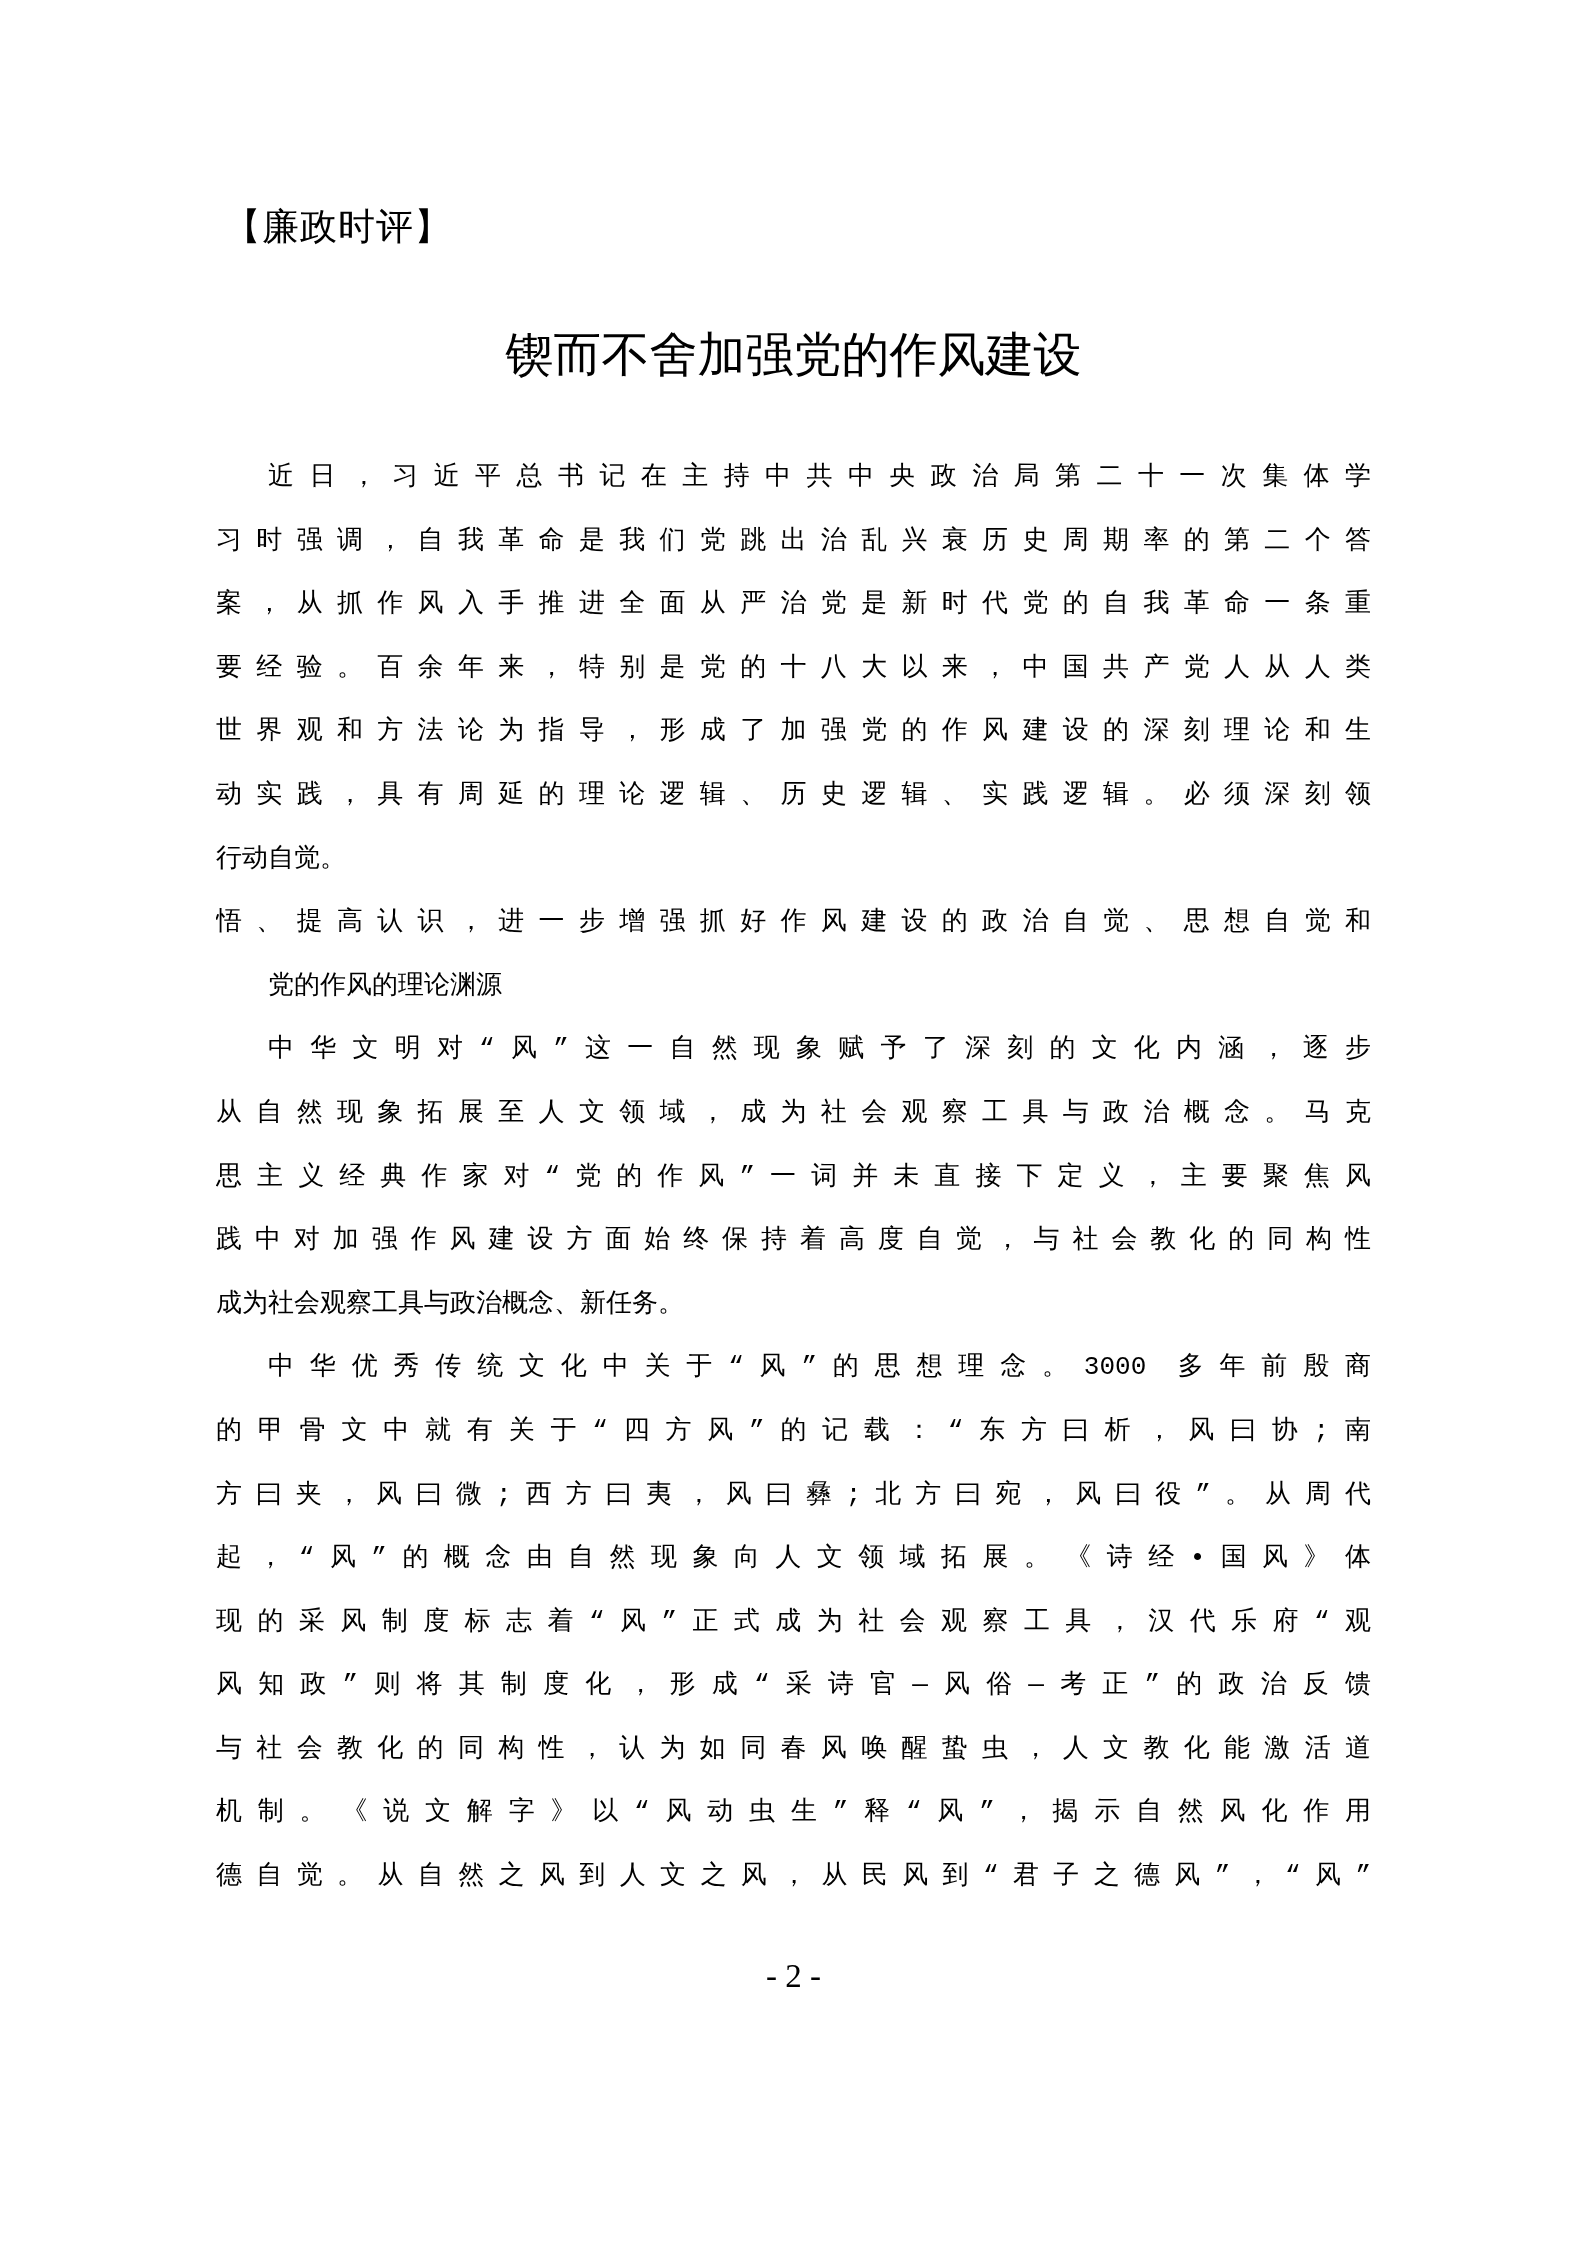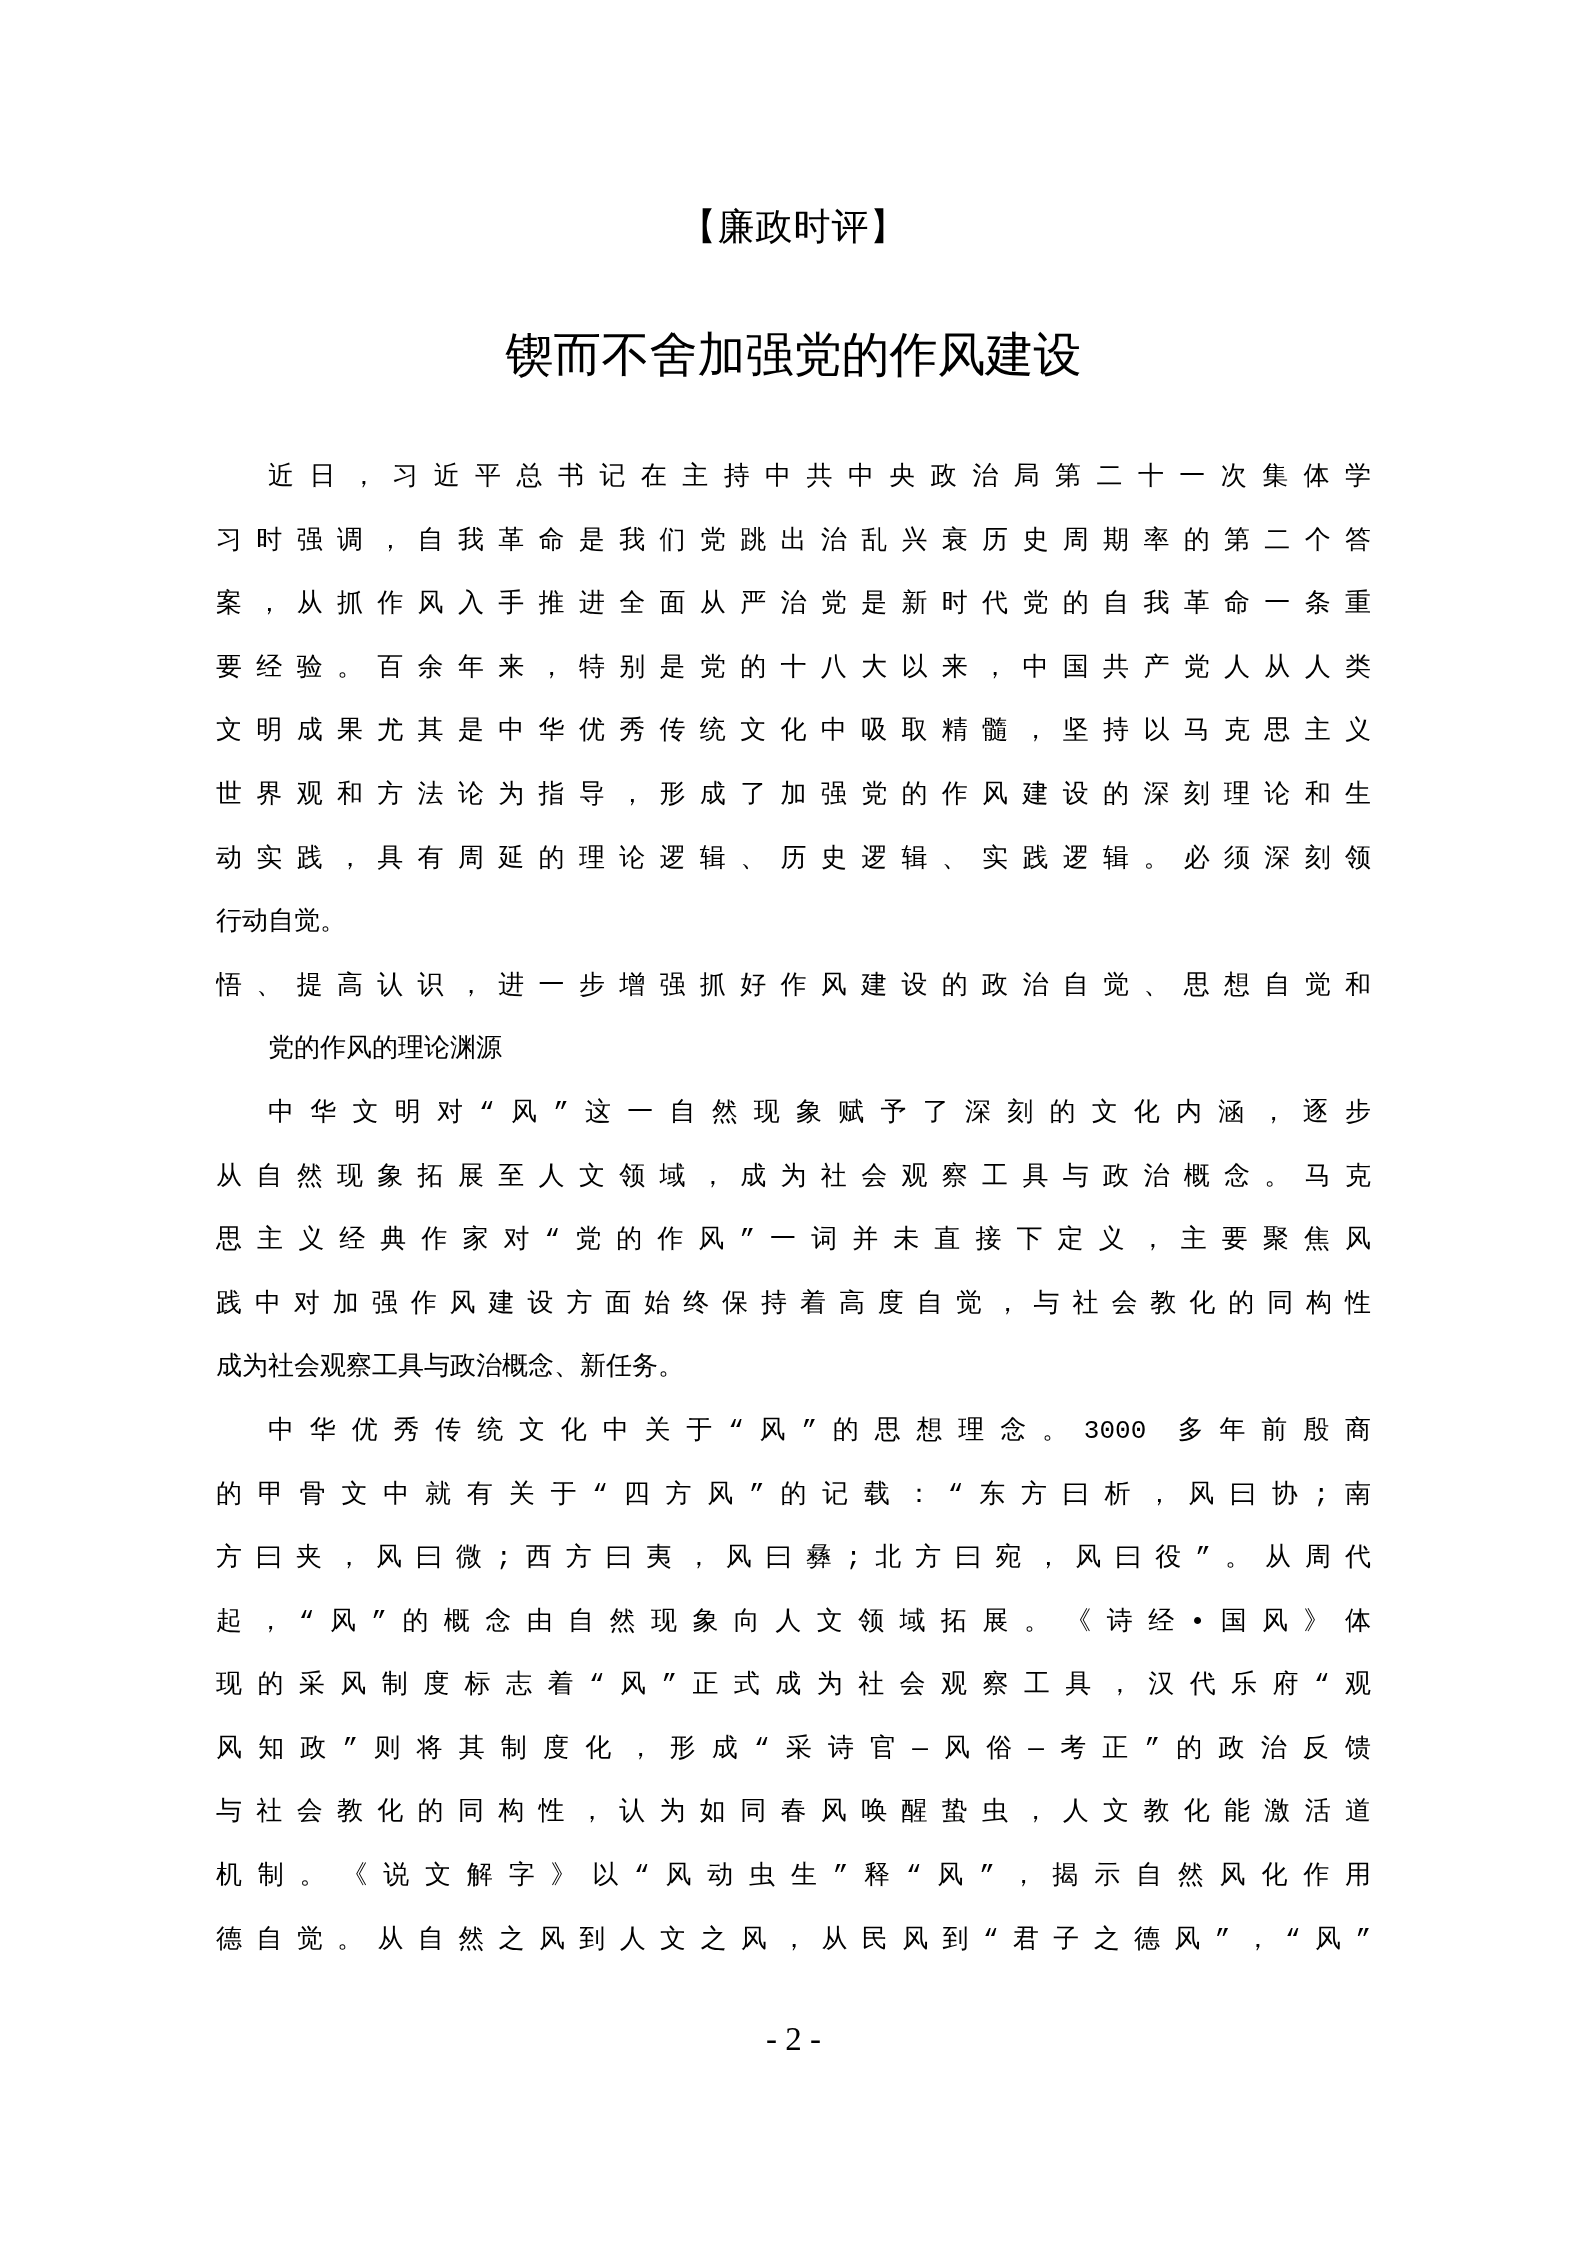--- a/index.html
+++ b/index.html
@@ -17,22 +17,23 @@
     overflow: hidden;
   }
   .content {
     margin: 0 216px;
   }
   .section-label {
     margin-top: 202px;
     font-size: 37px;
     line-height: 50px;
     letter-spacing: 1px;
-    text-align: center;
+    text-align: left;
     white-space: nowrap;
+    margin-left: 8px;
   }
   .doc-title {
     margin: 74px 0 0 0;
     font-size: 48px;
     line-height: 58px;
     font-weight: normal;
     text-align: center;
     white-space: nowrap;
   }
   .body-text {
@@ -70,21 +71,20 @@
 
     <div class="section-label">【廉政时评】</div>
 
     <h1 class="doc-title">锲而不舍加强党的作风建设</h1>
 
     <div class="body-text">
       <div class="line indent">近日，习近平总书记在主持中共中央政治局第二十一次集体学</div>
       <div class="line">习时强调，自我革命是我们党跳出治乱兴衰历史周期率的第二个答</div>
       <div class="line">案，从抓作风入手推进全面从严治党是新时代党的自我革命一条重</div>
       <div class="line">要经验。百余年来，特别是党的十八大以来，中国共产党人从人类</div>
-      <div class="line">文明成果尤其是中华优秀传统文化中吸取精髓，坚持以马克思主义</div>
       <div class="line">世界观和方法论为指导，形成了加强党的作风建设的深刻理论和生</div>
       <div class="line">动实践，具有周延的理论逻辑、历史逻辑、实践逻辑。必须深刻领</div>
       <div class="line para-end">行动自觉。</div>
       <div class="line">悟、提高认识，进一步增强抓好作风建设的政治自觉、思想自觉和</div>
       <div class="line indent para-end">党的作风的理论渊源</div>
       <div class="line indent">中华文明对“风”这一自然现象赋予了深刻的文化内涵，逐步</div>
       <div class="line">从自然现象拓展至人文领域，成为社会观察工具与政治概念。马克</div>
       <div class="line">思主义经典作家对“党的作风”一词并未直接下定义，主要聚焦风</div>
       <div class="line">践中对加强作风建设方面始终保持着高度自觉，与社会教化的同构性</div>
       <div class="line para-end">成为社会观察工具与政治概念、新任务。</div>

